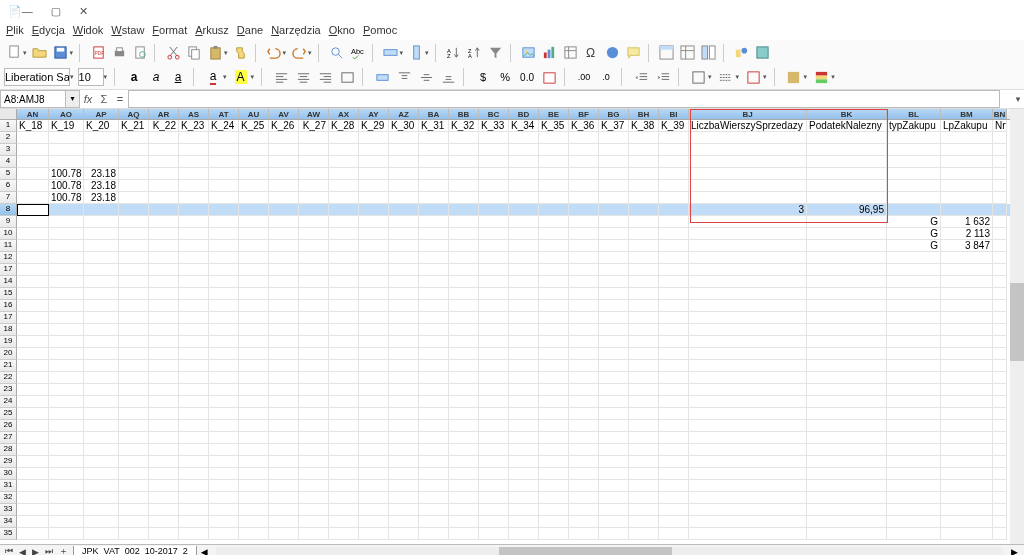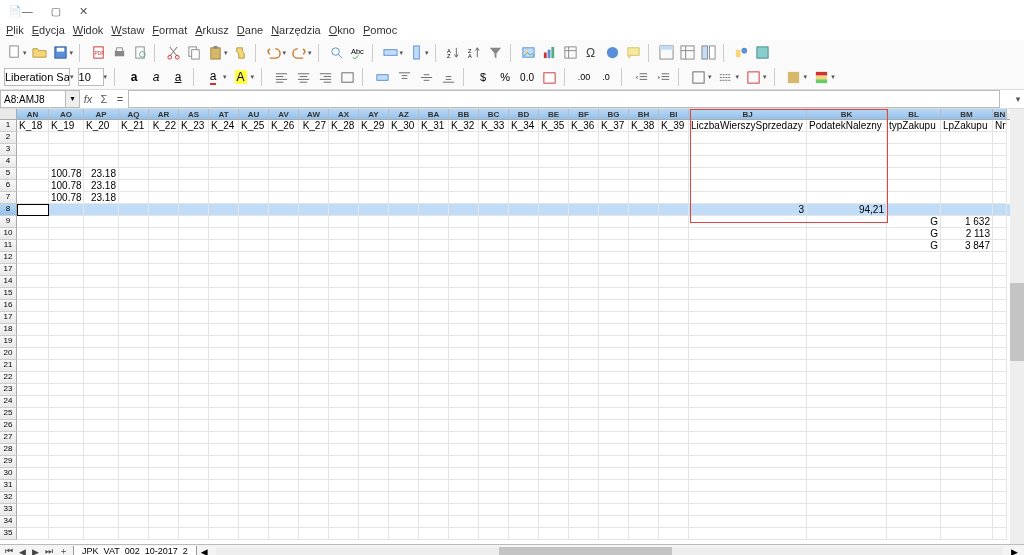--- a/index.html
+++ b/index.html
@@ -679,21 +679,21 @@
         <div class="cell" style="width: 30px; background: rgb(193, 220, 247);"></div>
         <div class="cell" style="width: 30px; background: rgb(193, 220, 247);"></div>
         <div class="cell" style="width: 30px; background: rgb(193, 220, 247);"></div>
         <div class="cell" style="width: 30px; background: rgb(193, 220, 247);"></div>
         <div class="cell" style="width: 30px; background: rgb(193, 220, 247);"></div>
         <div class="cell" style="width: 30px; background: rgb(193, 220, 247);"></div>
         <div class="cell" style="width: 30px; background: rgb(193, 220, 247);"></div>
         <div class="cell" style="width: 30px; background: rgb(193, 220, 247);"></div>
         <div class="cell" style="width: 30px; background: rgb(193, 220, 247);"></div>
         <div class="cell" style="width: 118px; background: rgb(193, 220, 247);">3</div>
-        <div class="cell" style="width: 80px; background: rgb(193, 220, 247);">94,21</div>
+        <div class="cell" style="width: 80px; background: rgb(193, 220, 247);">96,95</div>
         <div class="cell" style="width: 54px; background: rgb(193, 220, 247);"></div>
         <div class="cell" style="width: 52px; background: rgb(193, 220, 247);"></div>
         <div class="cell" style="width: 14px; background: rgb(193, 220, 247);"></div>
       </div>
       <div class="data-row2" style="height: 12px;">
         <div class="row-h" style="height: 12px;">9</div>
         <div class="cell" style="width: 32px;"></div>
         <div class="cell" style="width: 35px;"></div>
         <div class="cell" style="width: 35px;"></div>
         <div class="cell" style="width: 30px;"></div>

